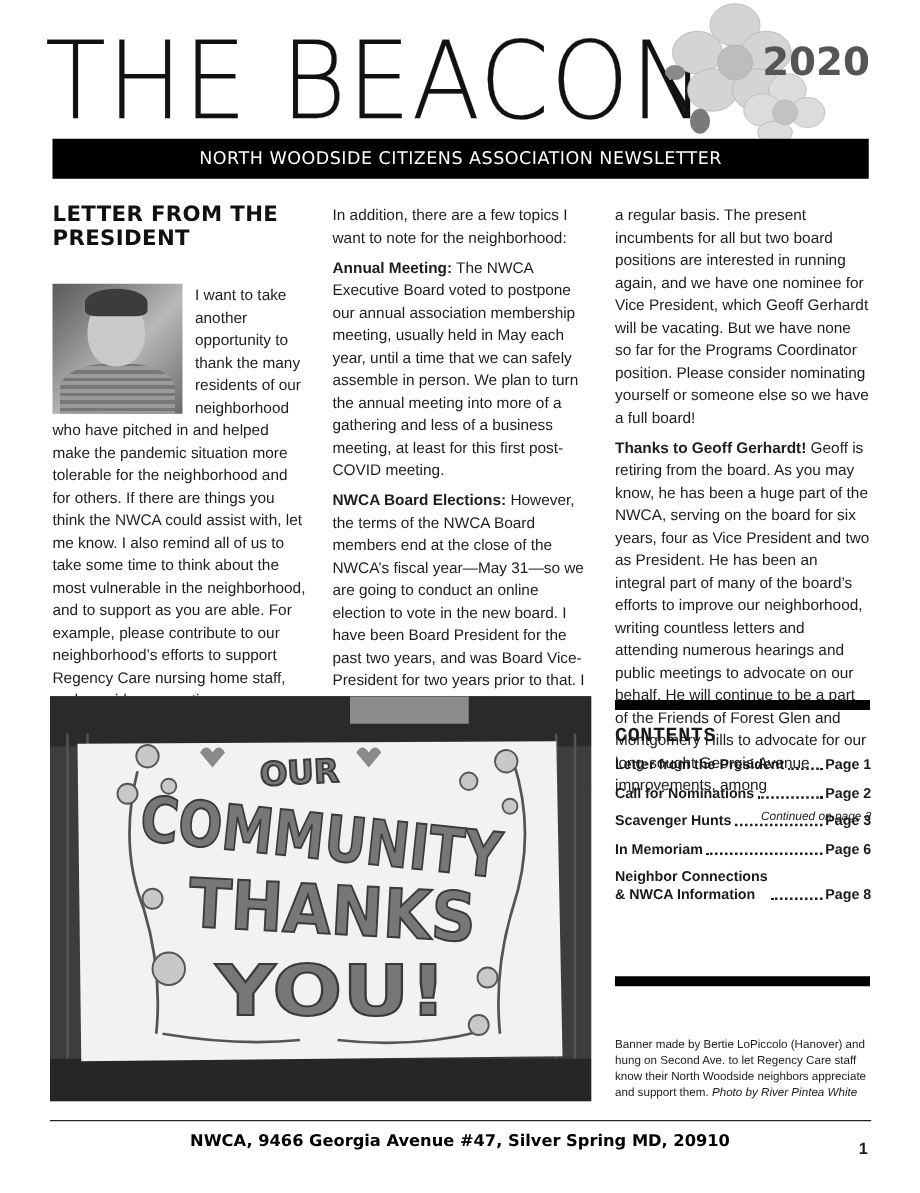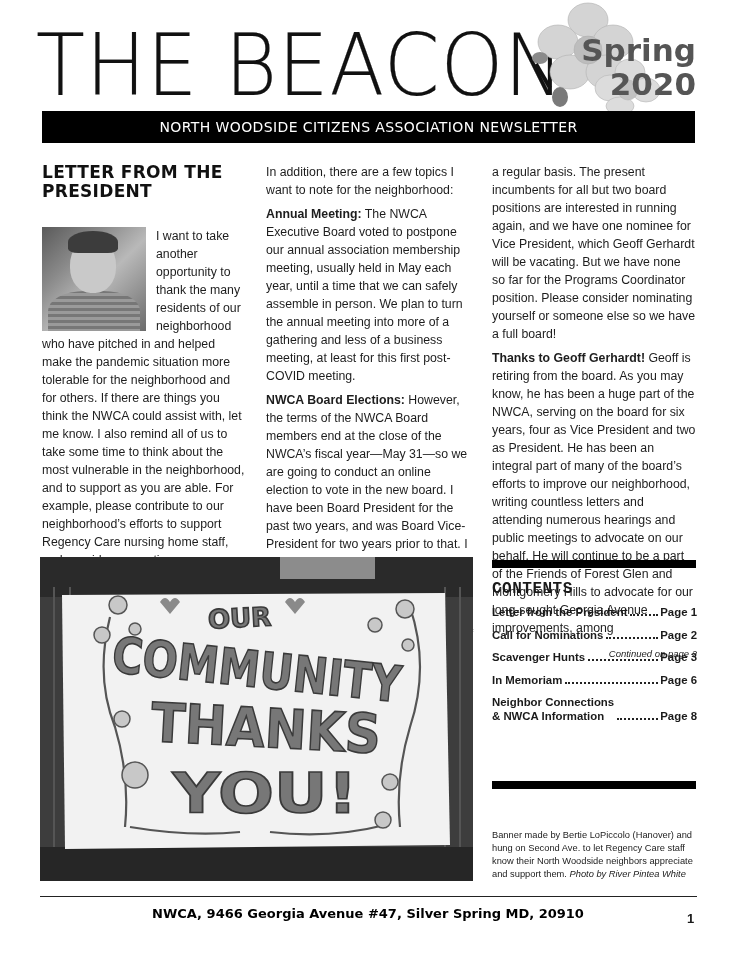--- a/index.html
+++ b/index.html
@@ -107,21 +107,20 @@
     <ellipse cx="118" cy="88" rx="14" ry="12"></ellipse>
     <ellipse cx="92" cy="104" rx="14" ry="9"></ellipse>
     <ellipse cx="100" cy="88" rx="10" ry="10" fill="#c2c2c2"></ellipse>
   </g>
   <ellipse cx="12" cy="56" rx="8" ry="6" fill="#8a8a8a"></ellipse>
   <ellipse cx="32" cy="95" rx="8" ry="10" fill="#7a7a7a"></ellipse>
   <path d="M8 62 L22 86" stroke="#111" stroke-width="4"></path>
 </svg>
 
 <div class="issue">
-  <div>Spring</div>
   <div>2020</div>
 </div>
 
 <div class="banner-bar">
   <span>NORTH WOODSIDE CITIZENS ASSOCIATION NEWSLETTER</span>
 </div>
 
 <div class="col col1">
   <div class="headline">LETTER FROM THE PRESIDENT</div>
   <div class="photo-portrait">

